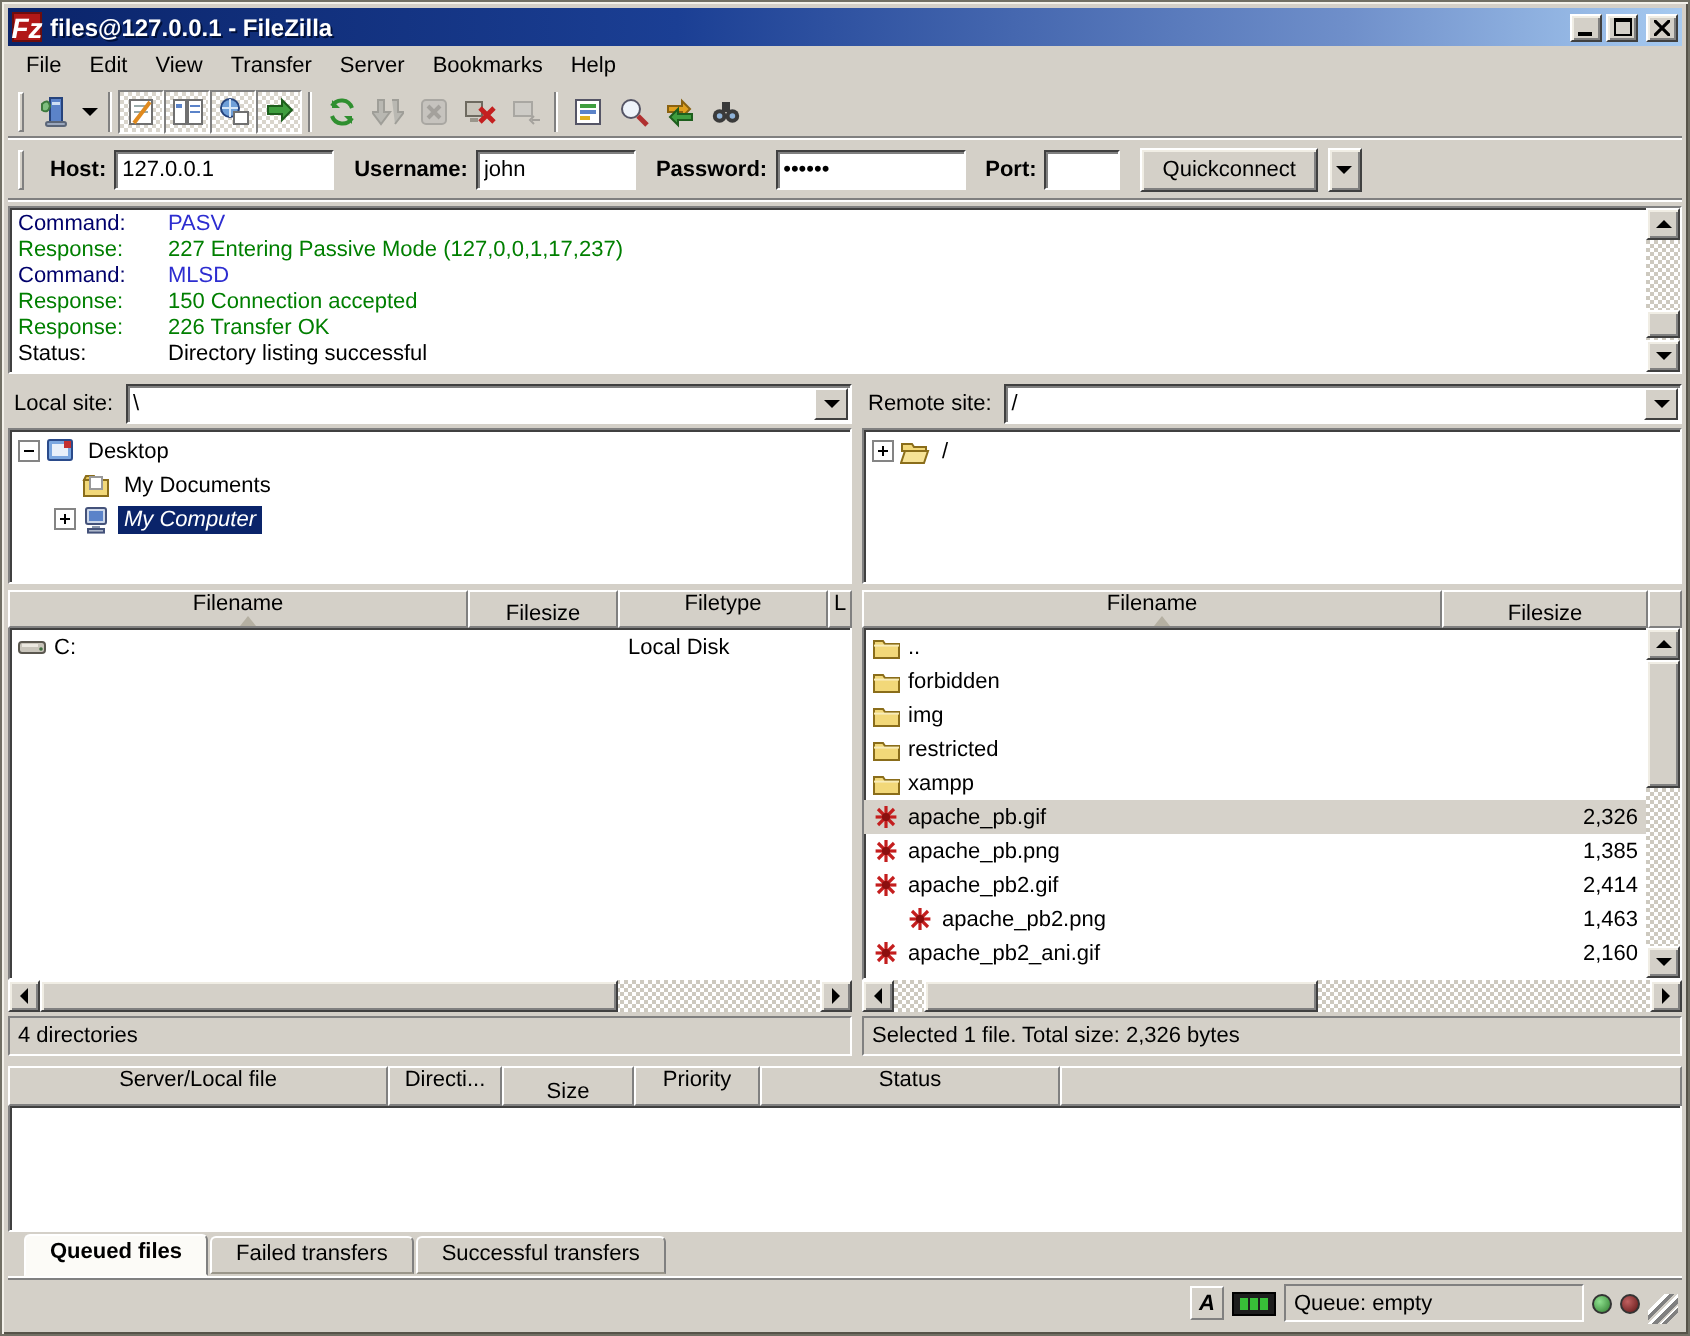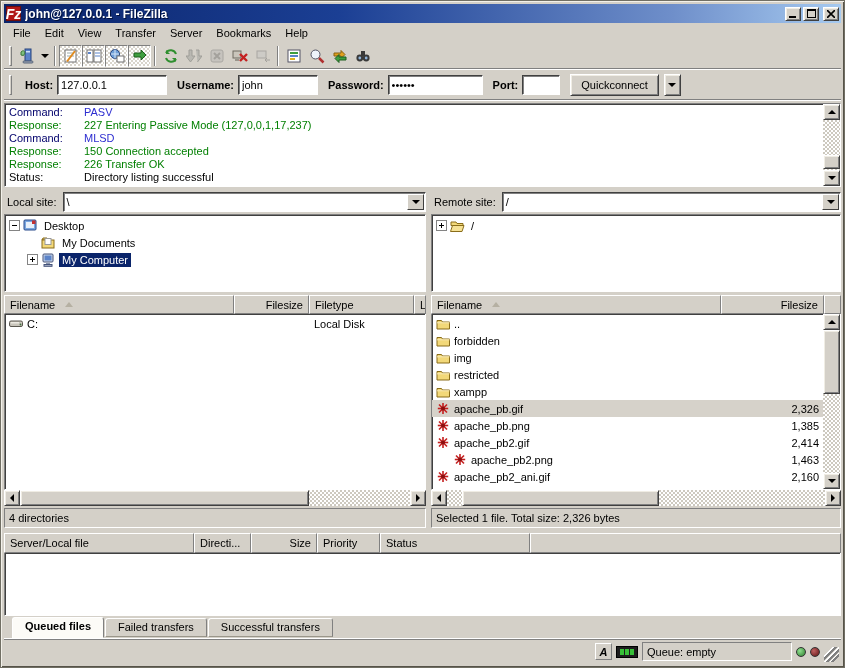--- a/index.html
+++ b/index.html
@@ -71,21 +71,21 @@
   .expander{width:11px;height:11px;flex:0 0 11px;background:#fff;border:1px solid #848484;position:relative;margin-right:3px;}
   .expander::before,.expander::after{content:"";position:absolute;background:#000;}
   .expander::before{left:2px;right:2px;top:4px;height:1px;}
   .expander.plus::after{top:2px;bottom:2px;left:4px;width:1px;}
   .expander.none{visibility:hidden;}
   .tree-label{padding:1px 3px;}
   .tree-label.selected{background:#0a246a;color:#fff;}
   .ticon{width:15px;height:14px;flex:0 0 15px;margin-right:3px;}
   
   .listhdr{height:19px;flex:0 0 19px;display:flex;background:#d4d0c8;margin-top:3px;}
-  .hcell{display:flex;align-items:center;padding:0 5px;background:#d4d0c8;border:1px solid;border-color:#fff #808080 #808080 #fff;overflow:hidden;white-space:nowrap;}
+  .hcell{display:flex;align-items:center;padding:0 5px;background:#d4d0c8;border:1px solid;border-color:#fff #808080 #808080 #fff;overflow:hidden;white-space:nowrap;flex-direction:column;}
   .hcell .sort{width:0;height:0;border-left:4px solid transparent;border-right:4px solid transparent;border-bottom:5px solid #b5b0a2;margin-left:10px;}
   .hcell.r{justify-content:flex-end;}
   .listbody{flex:1;background:#fff;border:1px solid;border-color:#808080 #fff #fff #808080;box-shadow:inset 1px 1px 0 #404040;border-top:none;overflow:hidden;display:flex;min-height:0;}
   .rowsarea{flex:1;padding-top:1px;min-width:0;}
   .frow{height:17px;display:flex;align-items:center;white-space:nowrap;}
   .frow.sel{background:#d6d2ca;}
   .fcell{display:flex;align-items:center;padding:0 4px;overflow:hidden;}
   .fcell.r{justify-content:flex-end;}
   .ficon{width:15px;height:13px;flex:0 0 15px;margin-right:3px;}
   .statusline{margin-top:2px;height:20px;flex:0 0 20px;background:#d4d0c8;border:1px solid;border-color:#808080 #fff #fff #808080;display:flex;align-items:center;padding:0 4px;}
@@ -110,21 +110,21 @@
 </style>
 </head>
 <body>
 
 <div class="window">
 
   <div class="titlebar">
     <span class="fz-icon">
         <span>Fz</span>
       </span>
-    <span class="title-text">john@127.0.0.1 - FileZilla</span>
+    <span class="title-text">files@127.0.0.1 - FileZilla</span>
     <span class="win-buttons">
       <span class="wbtn raised">
           <svg width="8" height="8">
             <rect x="0" y="6" width="7" height="2" fill="#000"></rect>
           </svg>
         </span>
       <span class="wbtn raised">
           <svg width="9" height="9">
             <rect x="0.5" y="0.5" width="8" height="8" fill="none" stroke="#000"></rect>
             <rect x="0" y="0" width="9" height="2" fill="#000"></rect>
@@ -339,21 +339,21 @@
           </div>
           <div class="treerow" style="padding-left: 20px;">
             <span class="expander none"></span>
             <span class="ticon"><svg width="15" height="14">
                 <path d="M1,4 l1,-2 h4 l1,2 z" fill="#e8c85a" stroke="#8a6d1a"></path>
                 <rect x="1" y="4" width="12" height="8" fill="#f2d879" stroke="#8a6d1a"></rect>
                 <rect x="4" y="2.5" width="6" height="6" fill="#fff" stroke="#999"></rect>
               </svg></span>
             <span class="tree-label">My Documents</span>
           </div>
-          <div class="treerow" style="padding-left: 20px;">
+          <div class="treerow" style="padding-left: 20px; font-style: italic;">
             <span class="expander plus"></span>
             <span class="ticon"><svg width="15" height="14">
                 <rect x="2" y="1" width="10" height="8" rx="1" fill="#cdd8ea" stroke="#44527a"></rect>
                 <rect x="3.5" y="2.5" width="7" height="5" fill="#5b83c9"></rect>
                 <rect x="5" y="10" width="4" height="1.5" fill="#8a96ac"></rect>
                 <rect x="3" y="11.5" width="8" height="1.8" fill="#aeb8ca" stroke="#44527a"></rect>
               </svg></span>
             <span class="tree-label selected">My Computer</span>
           </div>
         </div>

